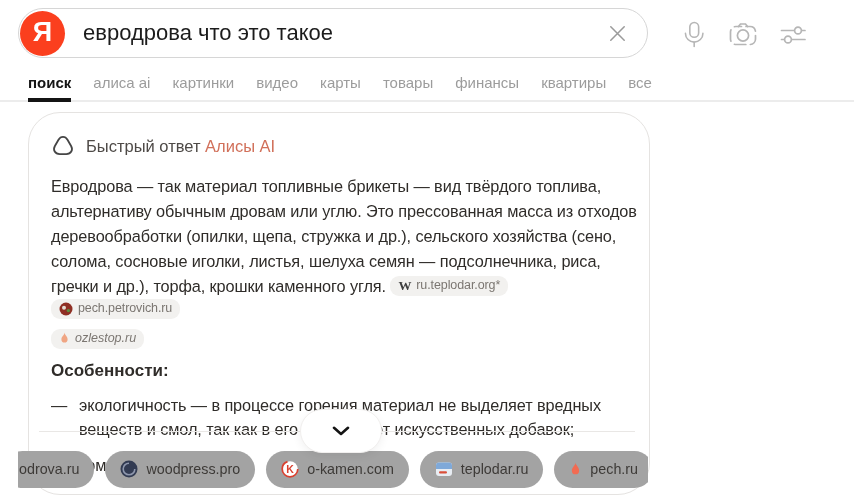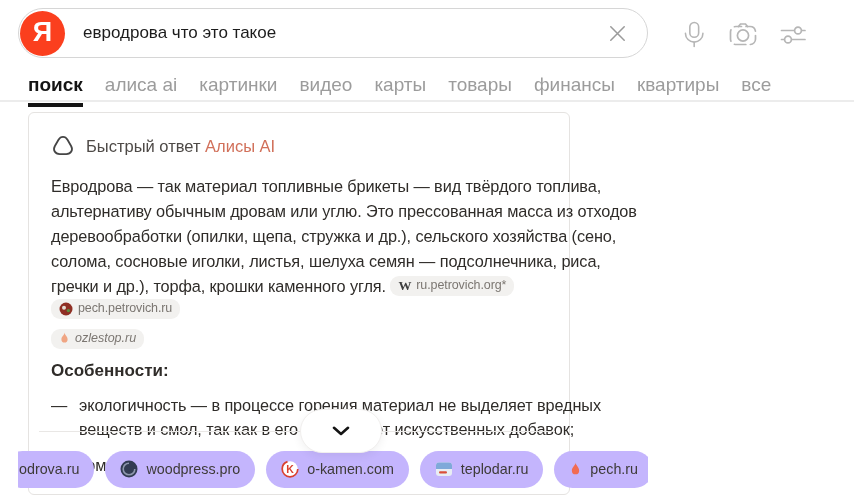--- a/index.html
+++ b/index.html
@@ -22,40 +22,40 @@
     box-sizing:border-box;border:1.5px solid #d6d6d6;border-radius:26px;
     background:#fff;display:flex;align-items:center;
   }
   .logo-circle{
     width:45px;height:45px;border-radius:50%;background:var(--yandex-red);
     color:#fff;display:flex;align-items:center;justify-content:center;
     font-size:27px;font-weight:bold;margin-left:1px;flex:0 0 auto;cursor:pointer;
     padding-bottom:2px;box-sizing:border-box;
   }
   .query-text{
-    margin-left:18px;font-size:17px;color:#1c1c1c;flex:1;white-space:nowrap;
+    margin-left:18px;font-size:22px;color:#1c1c1c;flex:1;white-space:nowrap;
     overflow:hidden;cursor:text;
   }
   .clear-btn{margin-right:14px;display:flex;align-items:center;cursor:pointer;flex:0 0 auto;padding:4px;}
   .top-icons{
     position:absolute;top:20px;left:681px;display:flex;gap:22px;align-items:center;
   }
   .top-icon{cursor:pointer;display:flex;align-items:center;}
   
   .tabs{
     position:absolute;left:28px;top:74px;display:flex;gap:22px;
-    font-size:19px;color:var(--tab-gray);align-items:flex-start;z-index:2;
+    font-size:15px;color:var(--tab-gray);align-items:flex-start;z-index:2;
   }
   .tab{padding-bottom:7px;cursor:pointer;white-space:nowrap;}
   .tab.active{color:#141414;font-weight:bold;border-bottom:4px solid #141414;}
   .tabs-divider{position:absolute;top:100px;left:0;width:854px;height:1.5px;background:#ececec;}
   
   .card{
-    position:absolute;left:28px;top:112px;width:542px;height:383px;
-    box-sizing:border-box;border:1px solid #e5e3e1;border-radius:6px;background:#fff;
+    position:absolute;left:28px;top:112px;width:622px;height:383px;
+    box-sizing:border-box;border:1px solid #e5e3e1;border-radius:32px;background:#fff;
   }
   .badge-row{
     margin:21px 20px 0 22px;display:flex;align-items:center;gap:11px;font-size:16.5px;
   }
   .badge-prefix{color:#4e4a47;}
   .badge-link{color:var(--alisa-link);cursor:pointer;}
   .answer-p{
     margin:16px 20px 0 22px;width:586px;font-size:16.3px;line-height:25px;
     color:var(--text-main);letter-spacing:-0.1px;
   }
@@ -80,21 +80,21 @@
     border:1px solid #f1efee;border-radius:22px;display:flex;align-items:center;
     justify-content:center;cursor:pointer;box-shadow:0 3px 10px rgba(0,0,0,0.06);z-index:3;
   }
   
   .sources-row{
     position:absolute;left:18px;top:450px;width:630px;height:38px;overflow:hidden;
     display:flex;gap:11px;align-items:center;white-space:nowrap;z-index:2;
   }
   .schip{
     flex:0 0 auto;height:37px;display:inline-flex;align-items:center;gap:8px;
-    background:#c4b5fd;border-radius:19px;padding:0 15px;font-size:14.3px;
+    background:#a3a3a3;border-radius:19px;padding:0 15px;font-size:14.3px;
     color:#3d3a37;cursor:pointer;
   }
   .schip.first{margin-left:-14px;}
   svg{display:block;}
 </style>
 </head>
 <body>
 
 <div class="search-pill">
   <div class="logo-circle">
@@ -165,21 +165,21 @@
     <span>
       <span class="badge-prefix">Быстрый ответ</span>
       <span class="badge-link">Алисы AI</span>
     </span>
   </div>
 
   <div class="answer-p">
     <b>Евродрова</b><span> — так материал </span><b>топливные брикеты</b><span> — вид твёрдого топлива, альтернативу обычным дровам или углю. Это прессованная масса из отходов деревообработки (опилки, щепа, стружка и др.), сельского хозяйства (сено, солома, сосновые иголки, листья, шелуха семян — подсолнечника, риса, гречки и др.), торфа, крошки каменного угля. </span>
     <span class="ichip">
         <span class="wiki-w">W</span>
-        <span>ru.petrovich.org*</span>
+        <span>ru.teplodar.org*</span>
       </span>
     <span class="ichip">
         <span>
           <svg width="14" height="14" viewBox="0 0 14 14">
             <circle cx="7" cy="7" r="6.5" fill="#8f2f24"></circle>
             <circle cx="5" cy="5.8" r="2" fill="#e4ddd2"></circle>
             <circle cx="9.4" cy="8.6" r="1.7" fill="#5d8f3f"></circle>
           </svg>
         </span>
         <span>pech.petrovich.ru</span>

